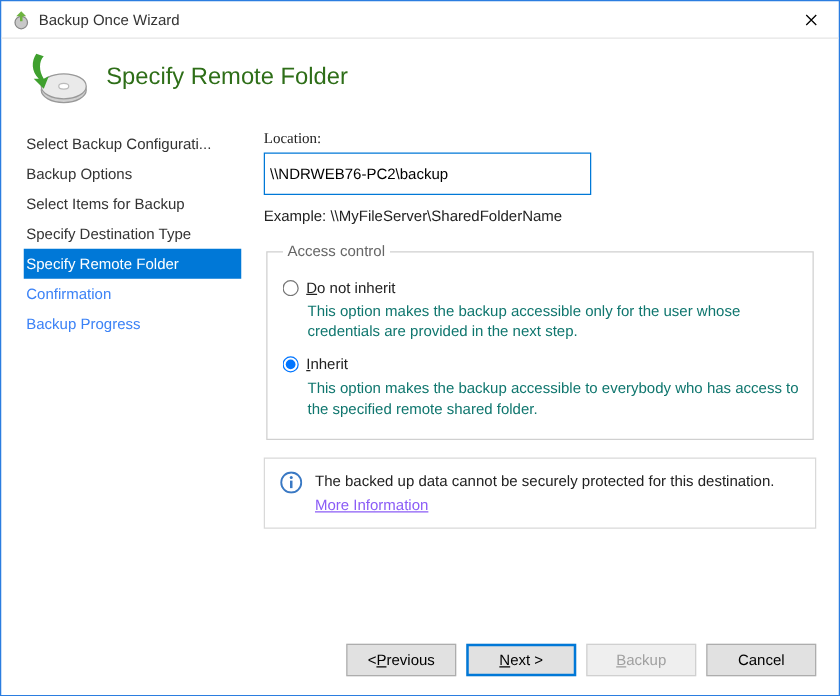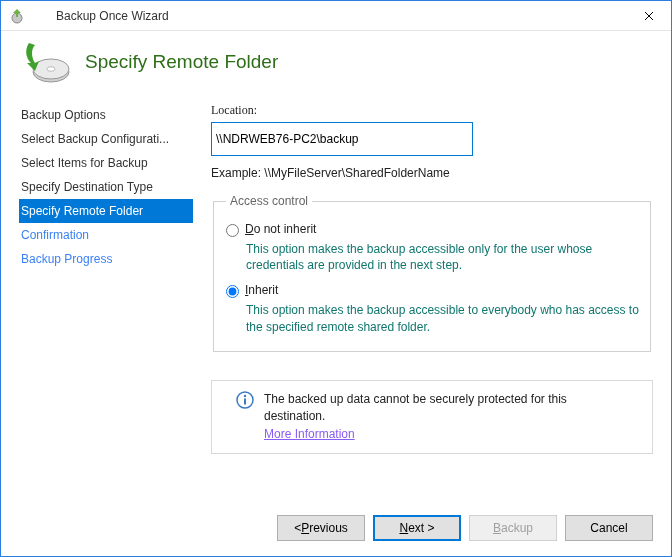--- a/index.html
+++ b/index.html
@@ -13,21 +13,21 @@
   }
   .titlebar {
     height: 30px;
     display: flex; align-items: center;
     padding: 0 0 0 8px;
     border-bottom: 1px solid #e5e5e5;
     font-size: 12px;
     color: #333;
   }
   .titlebar .title-icon { width:16px; height:16px; margin-right:6px; }
-  .titlebar .title-text { flex:1;margin-left:25px; }
+  .titlebar .title-text { flex:1; }
   .titlebar .close {
     width: 45px; height: 29px;
     display:flex; align-items:center; justify-content:center;
     font-size: 14px; color:#000;
   }
 
   .header {
     display:flex; align-items:center;
     padding: 8px 20px 14px 20px;
   }
@@ -70,33 +70,33 @@
   }
   .example { margin-top:10px; }
   .desc { margin-top:10px; line-height:1.35; }
 
   fieldset.acc {
     margin-top:14px;
     border:1px solid #d0d0d0;
     padding: 8px 9px 14px 12px;
   }
   fieldset.acc legend { color:#666; font-size:12px; padding:0 4px; }
-  .radio-row { display:flex; align-items:flex-start; margin-top:6px; }
+  .radio-row { display:flex; align-items:center; margin-top:6px; }
   .radio-row input { margin: 2px 6px 0 0; }
   .radio-row label { }
   .radio-desc {
     margin: 4px 0 10px 20px;
     color:#0f766e; line-height:1.35;
   }
   .mnemonic { text-decoration: underline; }
 
   .info-box {
-    margin-top:28px;
+    margin-top:14px;
     border:1px solid #d9d9d9;
-    padding:10px 24px;
+    padding:10px 12px;
     display:flex;
   }
   .info-icon { width:18px; height:18px; flex-shrink:0; margin-right:10px; }
   .info-text { line-height:1.4; }
   .link { color:#8b5cf6; cursor:pointer; text-decoration:underline; display:inline-block; margin-top:2px;}
 
   .button-row {
     height:56px;
     display:flex; align-items:center; justify-content:flex-end;
     padding: 0 18px;
@@ -150,22 +150,22 @@
         <ellipse cx="30" cy="30" rx="4" ry="2.3" fill="#fff" stroke="#bbb"></ellipse>
         <path d="M8 4 C 4 10, 4 18, 10 24 L6 24 L14 32 L18 22 L14 24 C 10 18, 10 10, 14 6 Z" fill="#3fa02e"></path>
       </svg>
     </span>
     <div class="header-title">Specify Remote Folder</div>
   </div>
 
   <div class="body">
 
     <div class="sidebar">
+      <div class="sidebar-item">Select Backup Configurati...</div>
       <div class="sidebar-item">Backup Options</div>
-      <div class="sidebar-item">Select Backup Configurati...</div>
       <div class="sidebar-item">Select Items for Backup</div>
       <div class="sidebar-item">Specify Destination Type</div>
       <div class="sidebar-item selected">Specify Remote Folder</div>
       <div class="sidebar-item dimmed">Confirmation</div>
       <div class="sidebar-item dimmed">Backup Progress</div>
     </div>
 
     <div class="main">
       <label class="lbl">Location:</label>
       <input class="loc-input" type="text" value="\\NDRWEB76-PC2\backup" style="">

